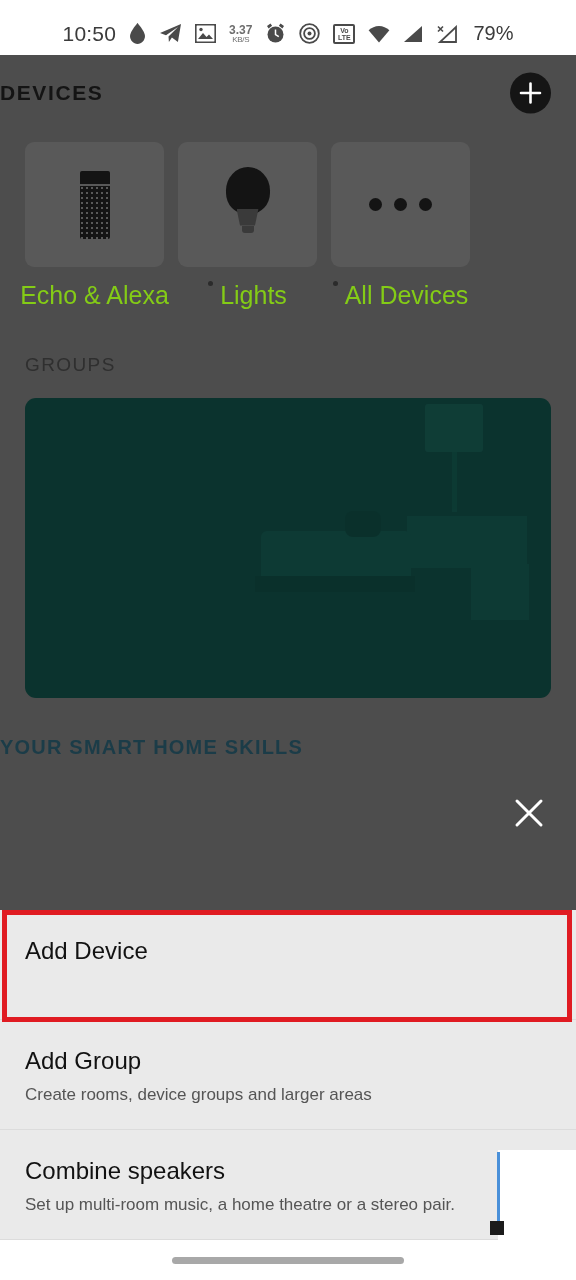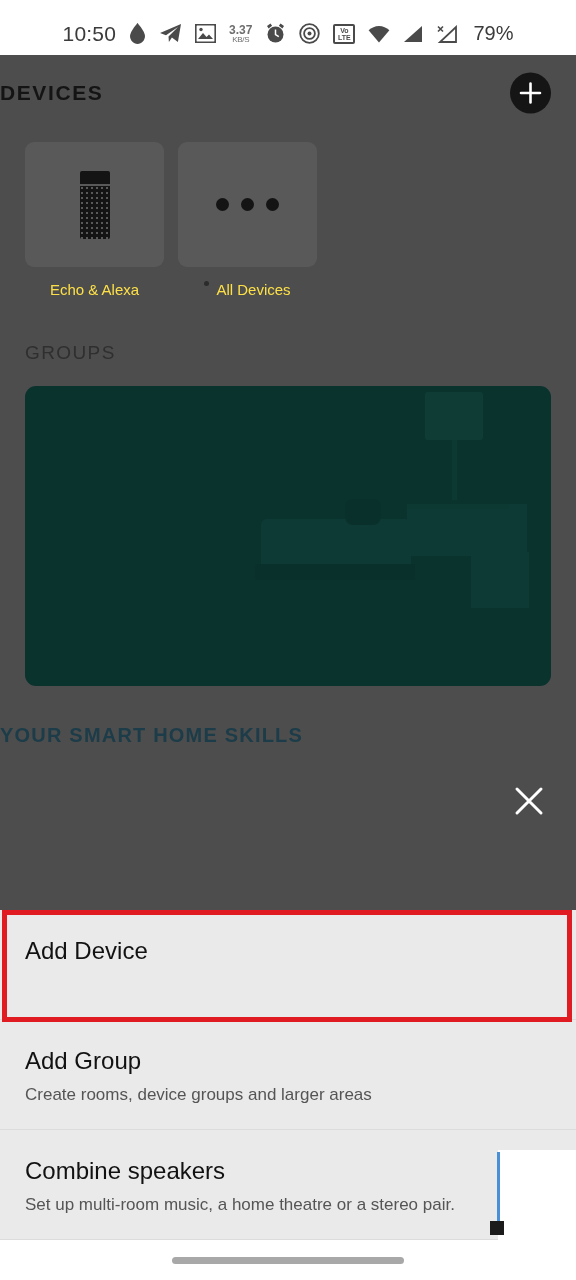--- a/index.html
+++ b/index.html
@@ -55,21 +55,21 @@
   .tiles{
     display:flex; gap:14px; padding:0 25px; margin-top:12px;
   }
   .tile-wrap{ width:139px; }
   .tile{
     width:139px; height:125px; border-radius:9px;
     background:#595959;
     display:flex; align-items:center; justify-content:center;
   }
   .tile-label{
-    margin-top:14px; font-size:15px; color:#fde047;
+    margin-top:14px; font-size:25px; color:#84cc16;
     display:flex; justify-content:center; gap:7px;
     white-space:nowrap;
   }
   .tile-dot{
     width:5px; height:5px; border-radius:50%;
     background:#2b2b2b; flex:none;
   }
   
   .echo-ico{ width:30px; height:68px; position:relative; }
   .echo-top{
@@ -267,20 +267,33 @@
         <div class="echo-ico">
           <div class="echo-top"></div>
             <div class="echo-body"></div>
         </div>
       </div>
       <div class="tile-label">
         <span>Echo &amp; Alexa</span>
       </div>
     </div>
 
+    <div class="tile-wrap">
+      <div class="tile">
+        <div class="bulb">
+          <div class="bulb-globe"></div>
+            <div class="bulb-neck"></div>
+            <div class="bulb-base"></div>
+        </div>
+      </div>
+      <div class="tile-label">
+        <i class="tile-dot"></i>
+        <span>Lights</span>
+      </div>
+    </div>
 
     <div class="tile-wrap">
       <div class="tile">
         <div class="dots">
             <i></i>
             <i></i>
             <i></i>
           </div>
       </div>
       <div class="tile-label">

